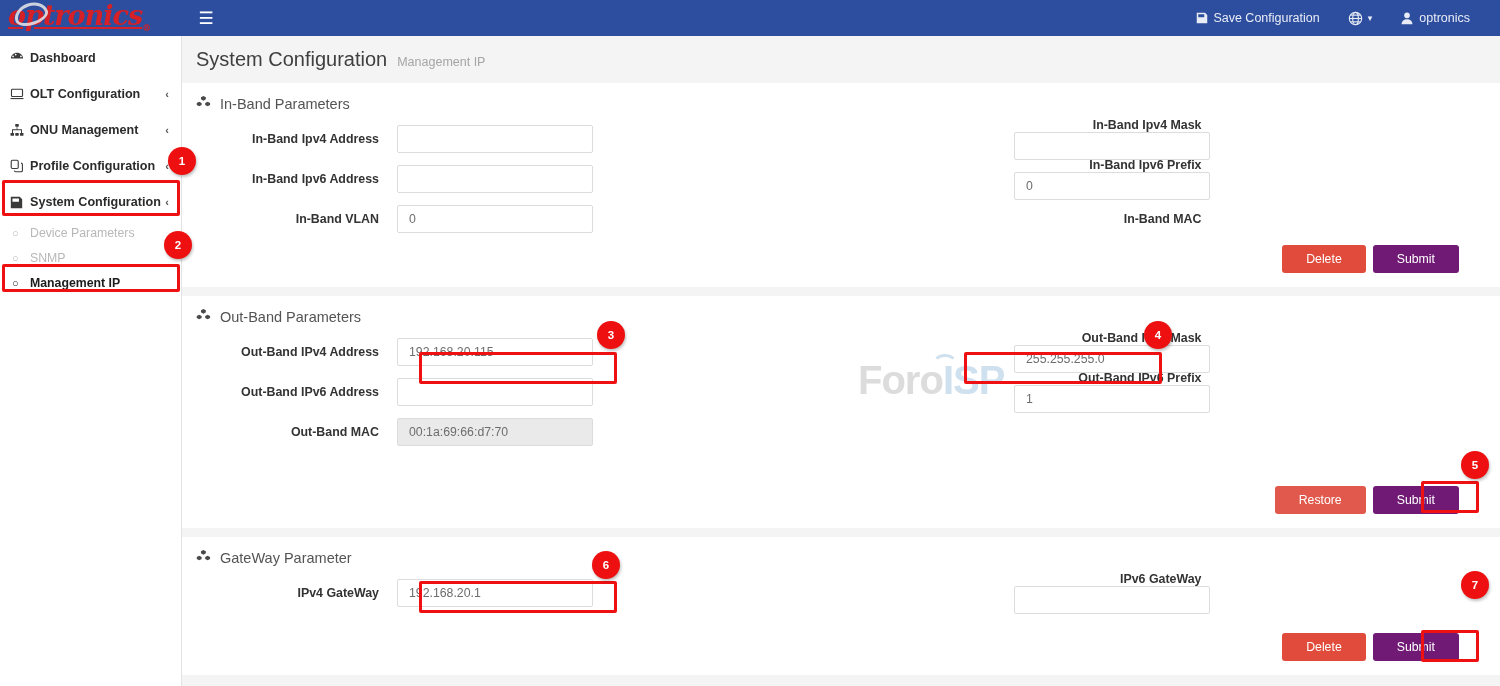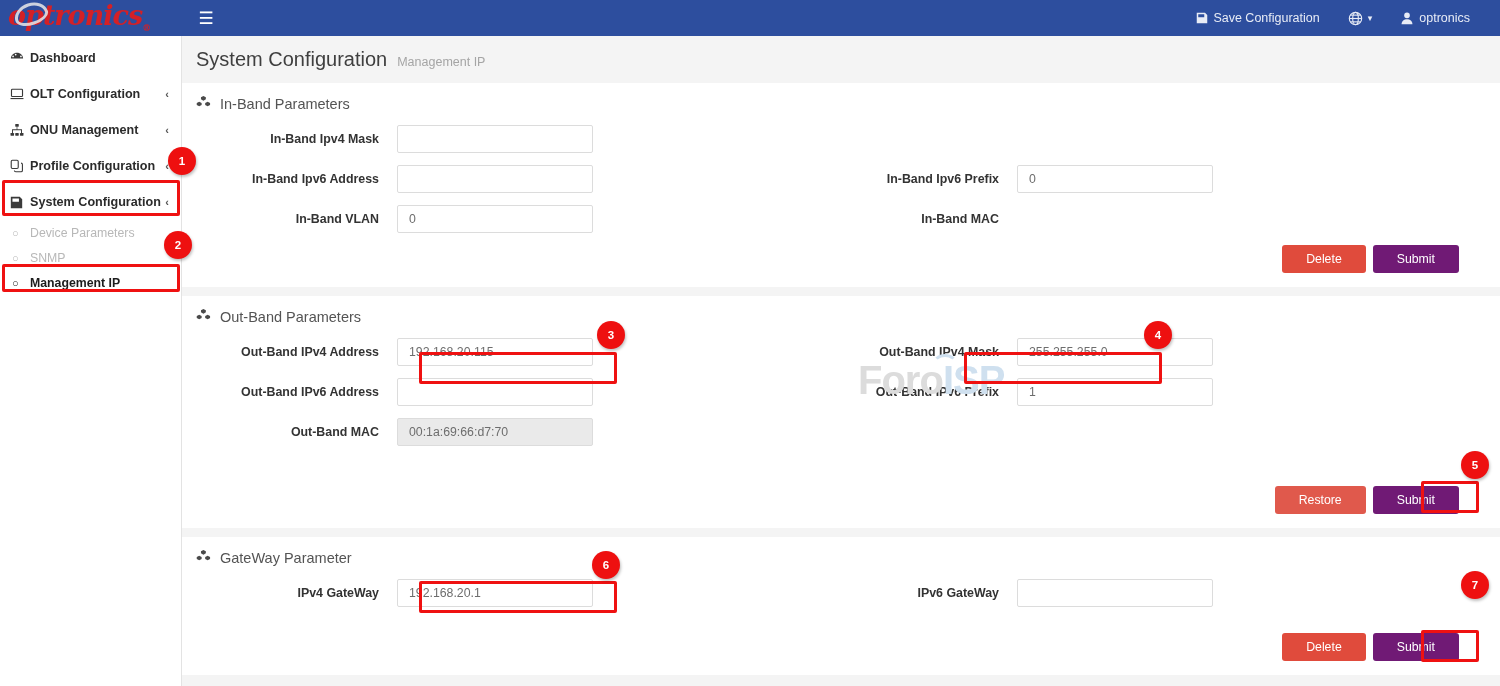--- a/index.html
+++ b/index.html
@@ -21,20 +21,21 @@
     width: 182px; height: 36px; background: #2d4e9e;
     display: flex; align-items: center; padding-left: 8px;
     overflow: hidden;
   }
   .brand-logo {
     font-family: "DejaVu Serif", serif;
     font-style: italic; font-weight: bold;
     font-size: 27px; color: #d42026;
     letter-spacing: -1px; line-height: 1;
     position: relative;
+    text-decoration: underline;
   }
   .brand-logo .swoosh {
     position: absolute; left: 6px; top: 1px; width: 34px; height: 22px;
     border: 3px solid #e9e9e9; border-radius: 50% 50% 50% 50%/60% 60% 40% 40%;
     transform: rotate(-18deg); opacity: .85; pointer-events: none;
   }
   .brand-logo .reg { font-size: 9px; vertical-align: sub; }
   .hamburger {
     margin-left: 10px; width: 28px; height: 28px; color: #fff;
     display: flex; align-items: center; justify-content: center;
@@ -88,21 +89,21 @@
 
   .card { background: #fff; margin-top: 9px; padding: 12px 0 14px 0; position: relative; }
   .card-title {
     display: flex; align-items: center; gap: 9px;
     font-size: 14.5px; color: #545454; padding-left: 14px; padding-bottom: 6px;
   }
 
   .row { display: flex; align-items: center; height: 40px; }
   .fgroup { display: flex; align-items: center; }
   .fgroup.left  { width: 620px; }
-  .fgroup.right { width: 620px; }
+  .fgroup.right { width: 620px; flex-direction: column; }
   .lbl {
     width: 215px; text-align: right; padding-right: 18px;
     font-size: 12.4px; font-weight: bold; color: #333;
   }
   .fld {
     width: 196px; height: 28px; border: 1px solid #dcdcdc; background: #fff;
     border-radius: 2px; font-size: 12.3px; color: #6d6d6d;
     padding: 0 11px; line-height: 26px; outline: none;
     font-family: "Liberation Sans", sans-serif;
   }
@@ -283,20 +284,24 @@
       <div class="card-title">
         <span>
           <svg width="15" height="15" viewBox="0 0 16 16" fill="#4a4a4a">
             <path d="M7.9 1.1L5.3 2.5v2.1l2.6 1.4 2.6-1.4V2.5L7.9 1.1zM3.4 7.1L.8 8.5v2.1l2.6 1.4L6 10.6V8.5L3.4 7.1zm9 0L9.8 8.5v2.1l2.6 1.4 2.6-1.4V8.5L12.4 7.1z"></path>
           </svg>
         </span>
         <span>In-Band Parameters</span>
       </div>
 
       <div class="row">
+        <div class="fgroup left">
+          <div class="lbl">In-Band Ipv4 Address</div>
+          <input class="fld" value="" style="">
+        </div>
         <div class="fgroup right">
           <div class="lbl">In-Band Ipv4 Mask</div>
           <input class="fld" value="" style="">
         </div>
       </div>
 
       <div class="row">
         <div class="fgroup left">
           <div class="lbl">In-Band Ipv6 Address</div>
           <input class="fld" value="" style="">

